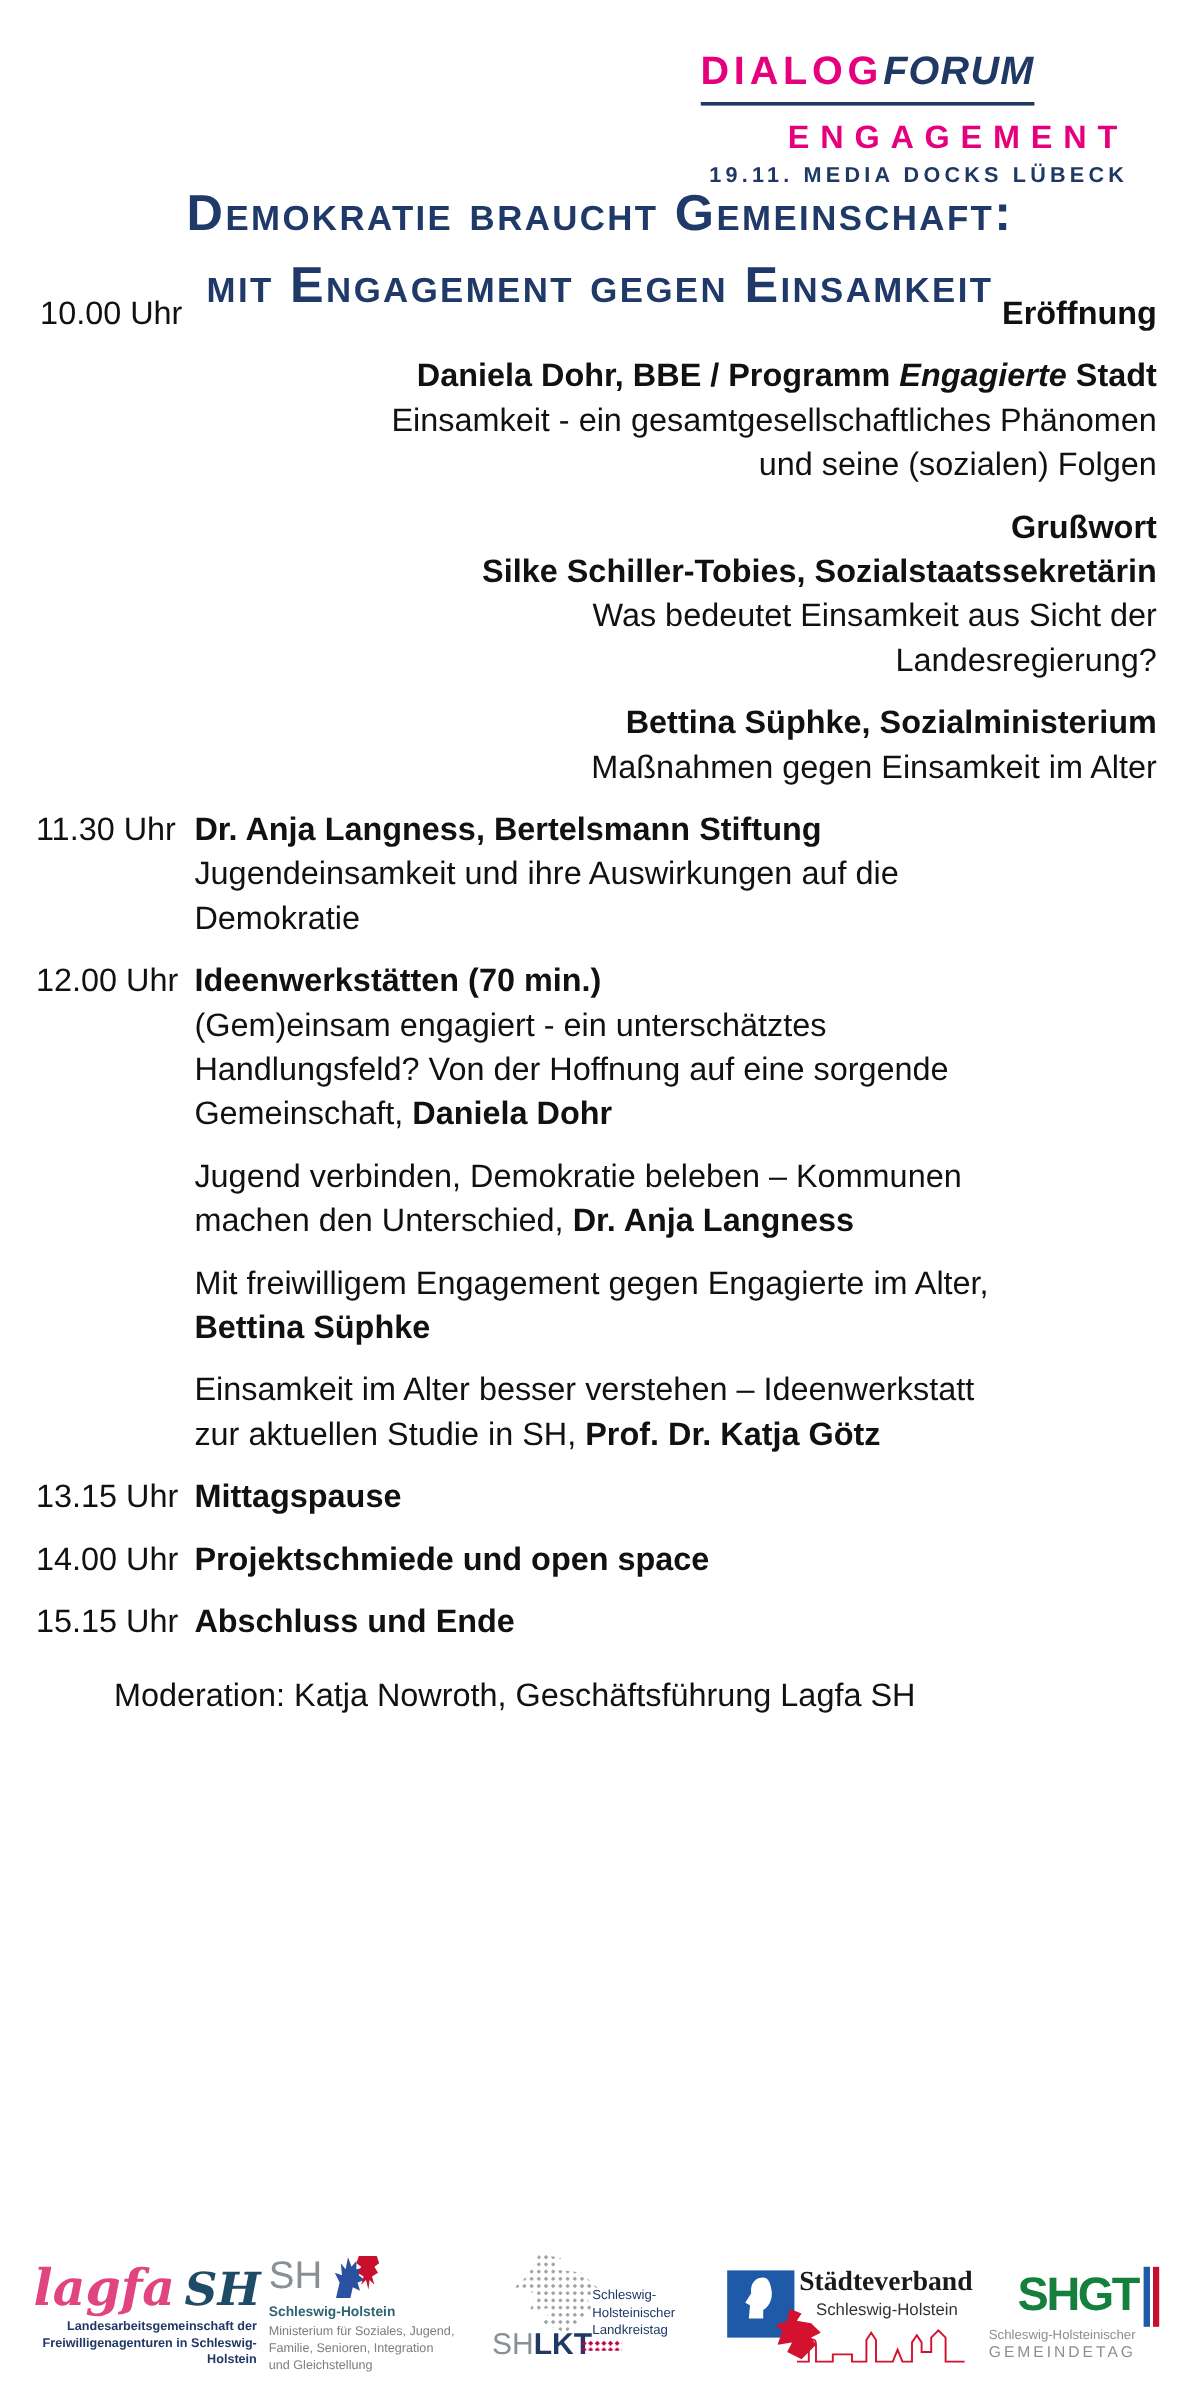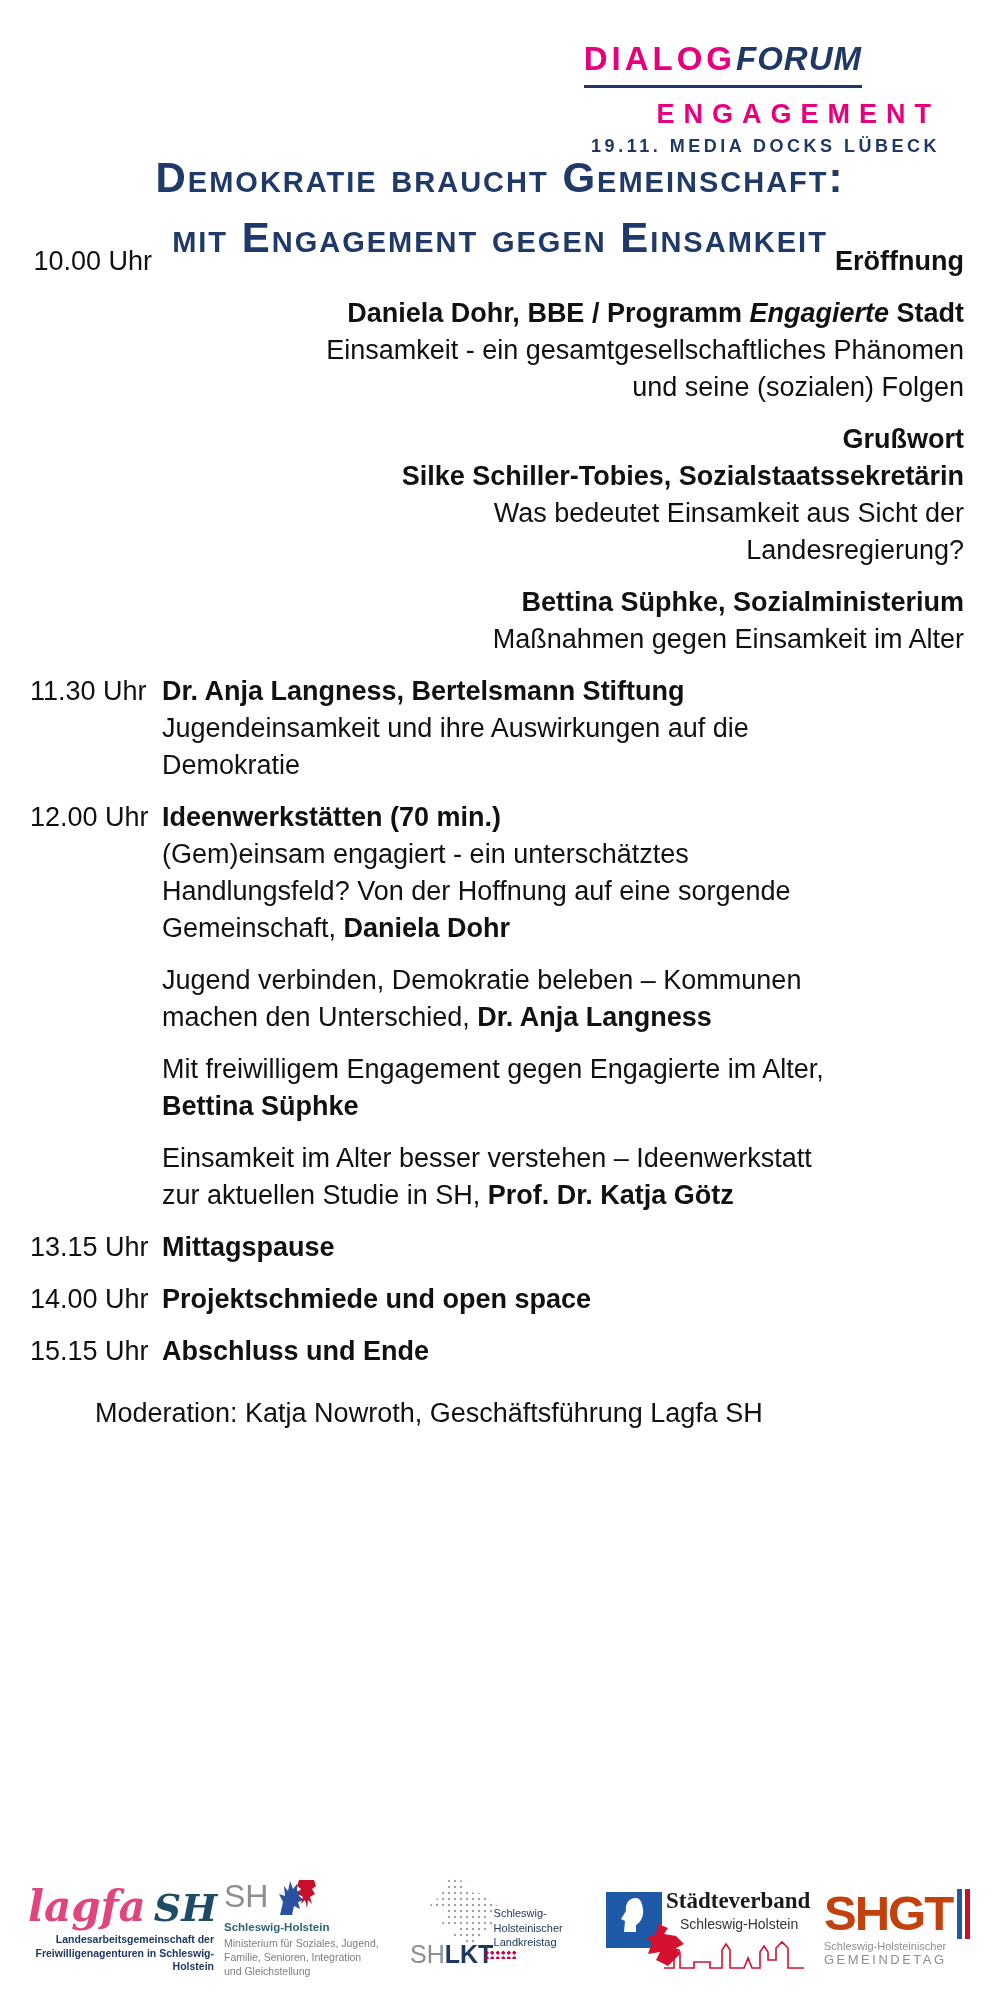--- a/index.html
+++ b/index.html
@@ -60,21 +60,21 @@
   
   .stv{width:208px;height:96px;}
   .stv-square{position:absolute;left:0;top:12px;width:56px;height:56px;background:#1E5AA8;}
   .stv-map{position:absolute;left:40px;top:44px;}
   .stv-skyline{position:absolute;left:58px;top:58px;}
   .stv-t1{position:absolute;left:60px;top:8px;font-family:"Liberation Serif",serif;font-weight:bold;font-size:23px;color:#1a1a1a;white-space:nowrap;}
   .stv-t2{position:absolute;left:74px;top:36px;font-family:"Liberation Sans",sans-serif;font-size:14px;color:#333;white-space:nowrap;}
   
   .shgt{width:168px;text-align:left;}
   .shgt-row{display:flex;align-items:flex-start;}
-  .shgt-word{font-size:49px;font-weight:bold;color:#c2410c;letter-spacing:-2px;line-height:48px;}
+  .shgt-word{font-size:39px;font-weight:bold;color:#15803d;letter-spacing:-2px;line-height:48px;margin-left:24px;}
   .shgt-flag{width:13px;height:50px;margin-left:5px;
     background:linear-gradient(90deg,#1E5AA8 0 38%,#ffffff 38% 62%,#C8102E 62% 100%);}
   .shgt-cap1{margin-top:1px;font-size:11px;color:#8E8E8E;}
   .shgt-cap2{font-size:13px;letter-spacing:2.5px;color:#8E8E8E;}
 </style>
 </head>
 <body>
 
 <div class="brand">
   <div class="brand-top"><span class="brand-dialog">DIALOG</span><span class="brand-forum">FORUM</span></div>

